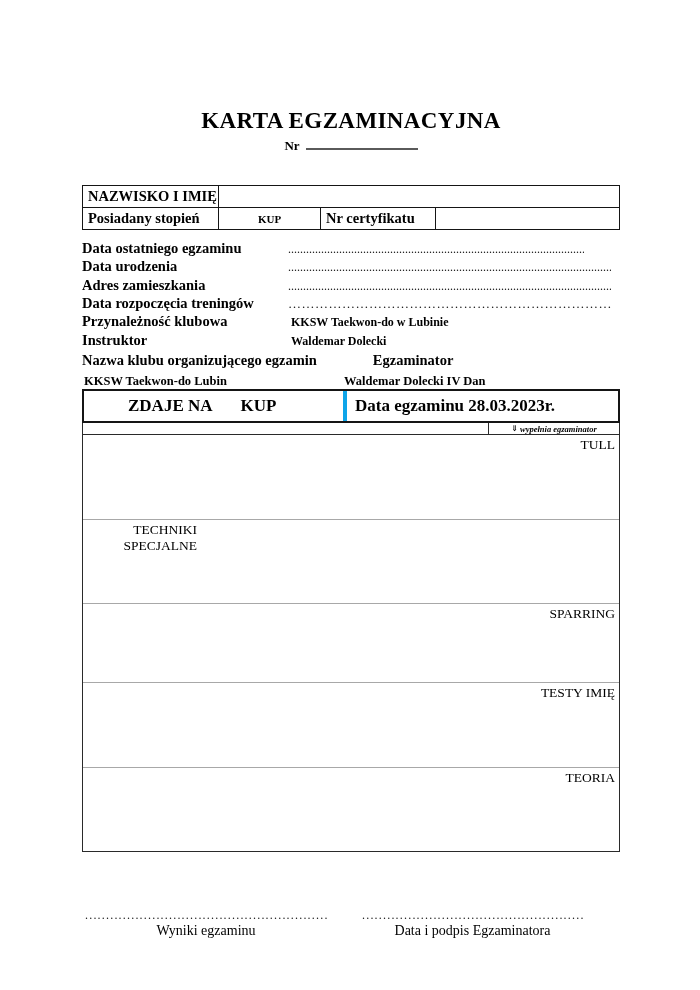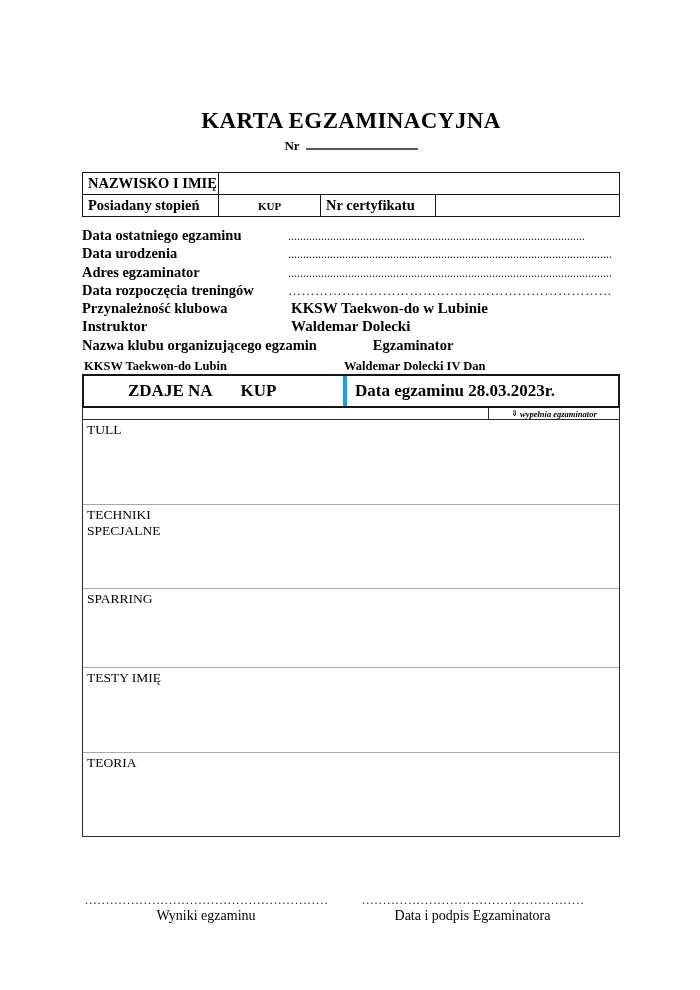--- a/index.html
+++ b/index.html
@@ -18,21 +18,21 @@
     margin-top:108px;text-align:center;
     font-size:23px;font-weight:bold;line-height:26px;letter-spacing:.4px;
   }
   .nr-line{text-align:center;font-size:13px;font-weight:bold;line-height:22px;}
   .nr-blank{
     display:inline-block;width:112px;height:14px;
     border-bottom:2px solid #5a5a5a;vertical-align:baseline;margin-left:6px;
   }
 
   
-  .htable{margin-top:15px;border:1.8px solid #151515;}
+  .htable{margin-top:28px;border:1.8px solid #151515;}
   .hrow{display:flex;height:21px;align-items:center;}
   .hrow + .hrow{border-top:1.8px solid #151515;}
   .hcell{height:100%;display:flex;align-items:center;box-sizing:border-box;padding:0 5px;}
   .hcell.b-r{border-right:1.8px solid #151515;}
   .hlabel{font-weight:bold;font-size:14.5px;white-space:nowrap;}
   .c-name{width:136px;}
   .c-kup{width:102px;justify-content:center;font-weight:bold;font-size:11px;}
   .c-cert{width:115px;}
   .c-rest{flex:1;}
 
@@ -41,21 +41,21 @@
   .irow{display:flex;align-items:baseline;white-space:nowrap;}
   .ilabel{font-weight:bold;width:206px;flex:0 0 206px;}
   .ilabel.wide{width:auto;flex:0 0 auto;}
   .leader{
     overflow:hidden;display:inline-block;height:16px;
     font-size:12px;letter-spacing:0;color:#1c1c1c;vertical-align:baseline;
   }
   .leader.short{width:296px;}
   .leader.long{width:323px;}
   .leader.wide{width:323px;font-size:13px;letter-spacing:.5px;}
-  .ivalue{font-weight:bold;font-size:15px;padding-left:3px;}
+  .ivalue{font-weight:bold;font-size:12px;padding-left:3px;}
   .ivalue.big{font-size:14.5px;margin-left:56px;padding-left:0;}
 
   
   .pre-row{margin-top:5px;display:flex;font-weight:bold;font-size:12.5px;line-height:15px;}
   .pre-left{width:260px;flex:0 0 260px;padding-left:2px;}
   .pre-right{flex:1;}
 
   
   .ztable{border:2px solid #151515;height:30px;display:flex;}
   .zleft{
@@ -73,21 +73,21 @@
   }
   .strip-spacer{flex:1;border-right:1px solid #2a2a2a;}
   .strip-note{
     width:130px;flex:0 0 130px;display:flex;align-items:center;justify-content:center;
     font-style:italic;font-weight:600;font-size:8.5px;line-height:10px;white-space:nowrap;
   }
   .strip-note .arrow{font-style:normal;font-size:8px;margin-right:2px;}
 
   
   .btable{border:1.6px solid #2a2a2a;}
-  .brow{box-sizing:border-box;padding:2px 4px;font-size:13.5px;line-height:16px;}
+  .brow{box-sizing:border-box;padding:2px 4px;font-size:13.5px;line-height:16px;text-align:right;}
   .brow + .brow{border-top:1px solid #a8a8a8;}
   .brow .wrap{display:block;width:110px;}
   .r-tull{height:84px;}
   .r-sparring{height:79px;}
   .r-techniki{height:84px;}
   .r-testy{height:85px;}
   .r-teoria{height:84px;}
 
   
   .footer{margin-top:56px;display:flex;margin-left:3px;}
@@ -128,21 +128,21 @@
     <div class="info">
       <div class="irow">
         <span class="ilabel">Data ostatniego egzaminu</span>
         <span class="leader short">............................................................................................................................................................................</span>
       </div>
       <div class="irow">
         <span class="ilabel">Data urodzenia</span>
         <span class="leader long">............................................................................................................................................................................</span>
       </div>
       <div class="irow">
-        <span class="ilabel">Adres egzaminator</span>
+        <span class="ilabel">Adres zamieszkania</span>
         <span class="leader long">............................................................................................................................................................................</span>
       </div>
       <div class="irow">
         <span class="ilabel">Data rozpoczęcia treningów</span>
         <span class="leader wide">……………………………………………………………………………………….</span>
       </div>
       <div class="irow">
         <span class="ilabel">Przynależność klubowa</span>
         <span class="ivalue">KKSW Taekwon-do w Lubinie</span>
       </div>

